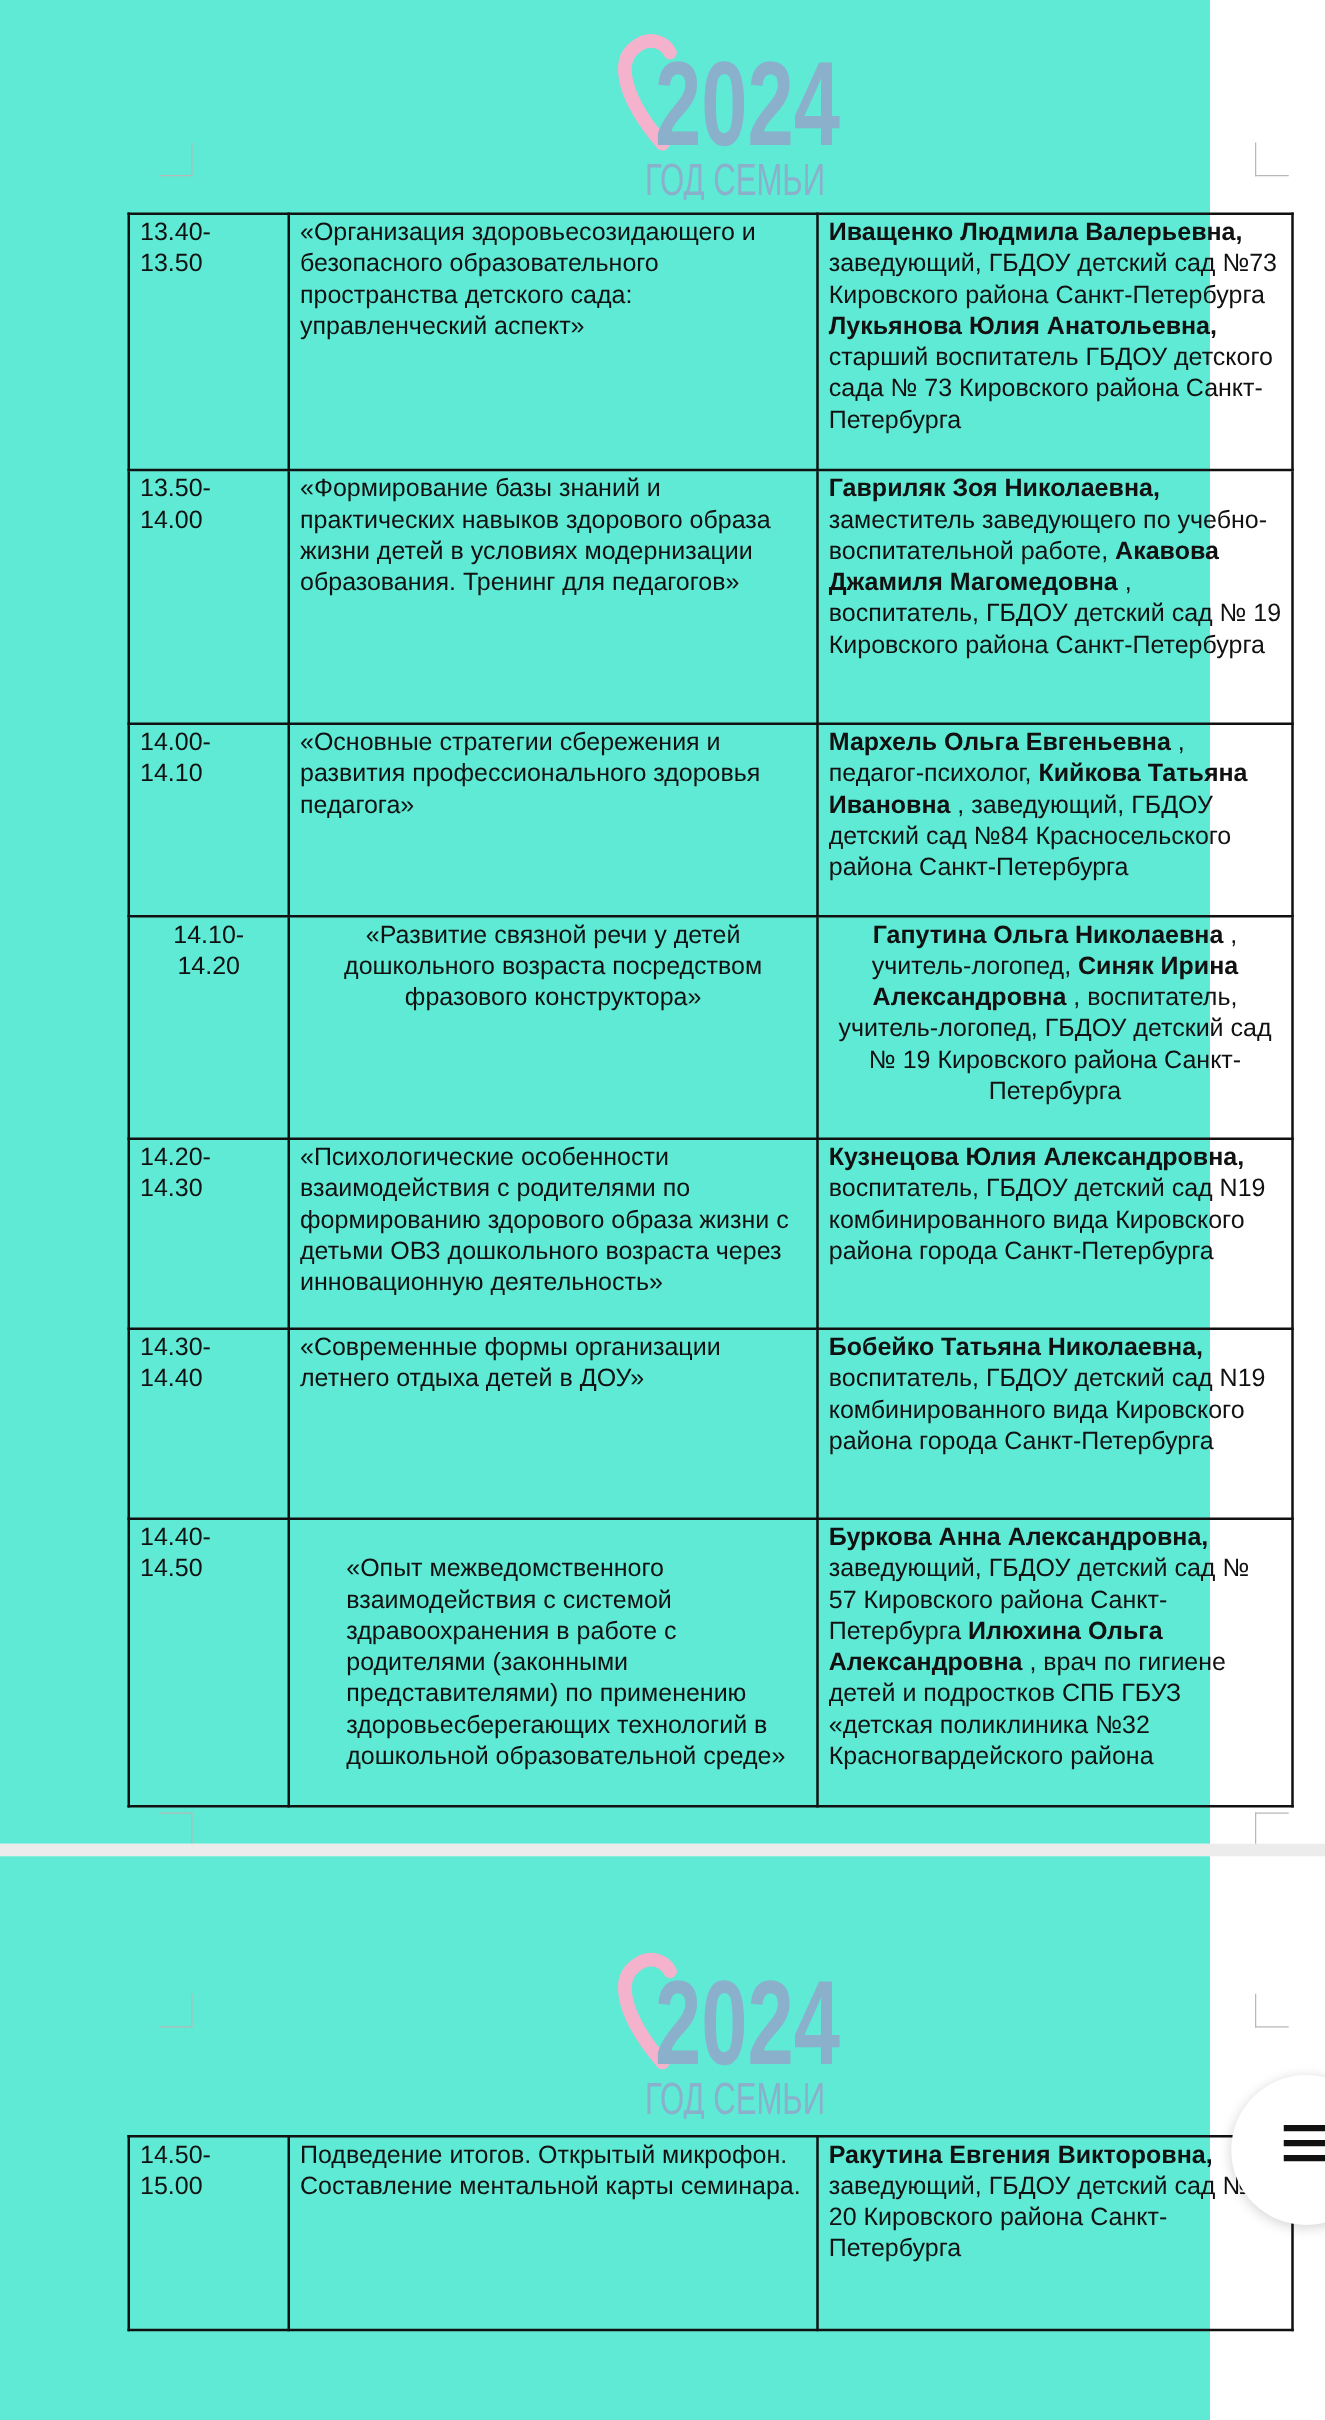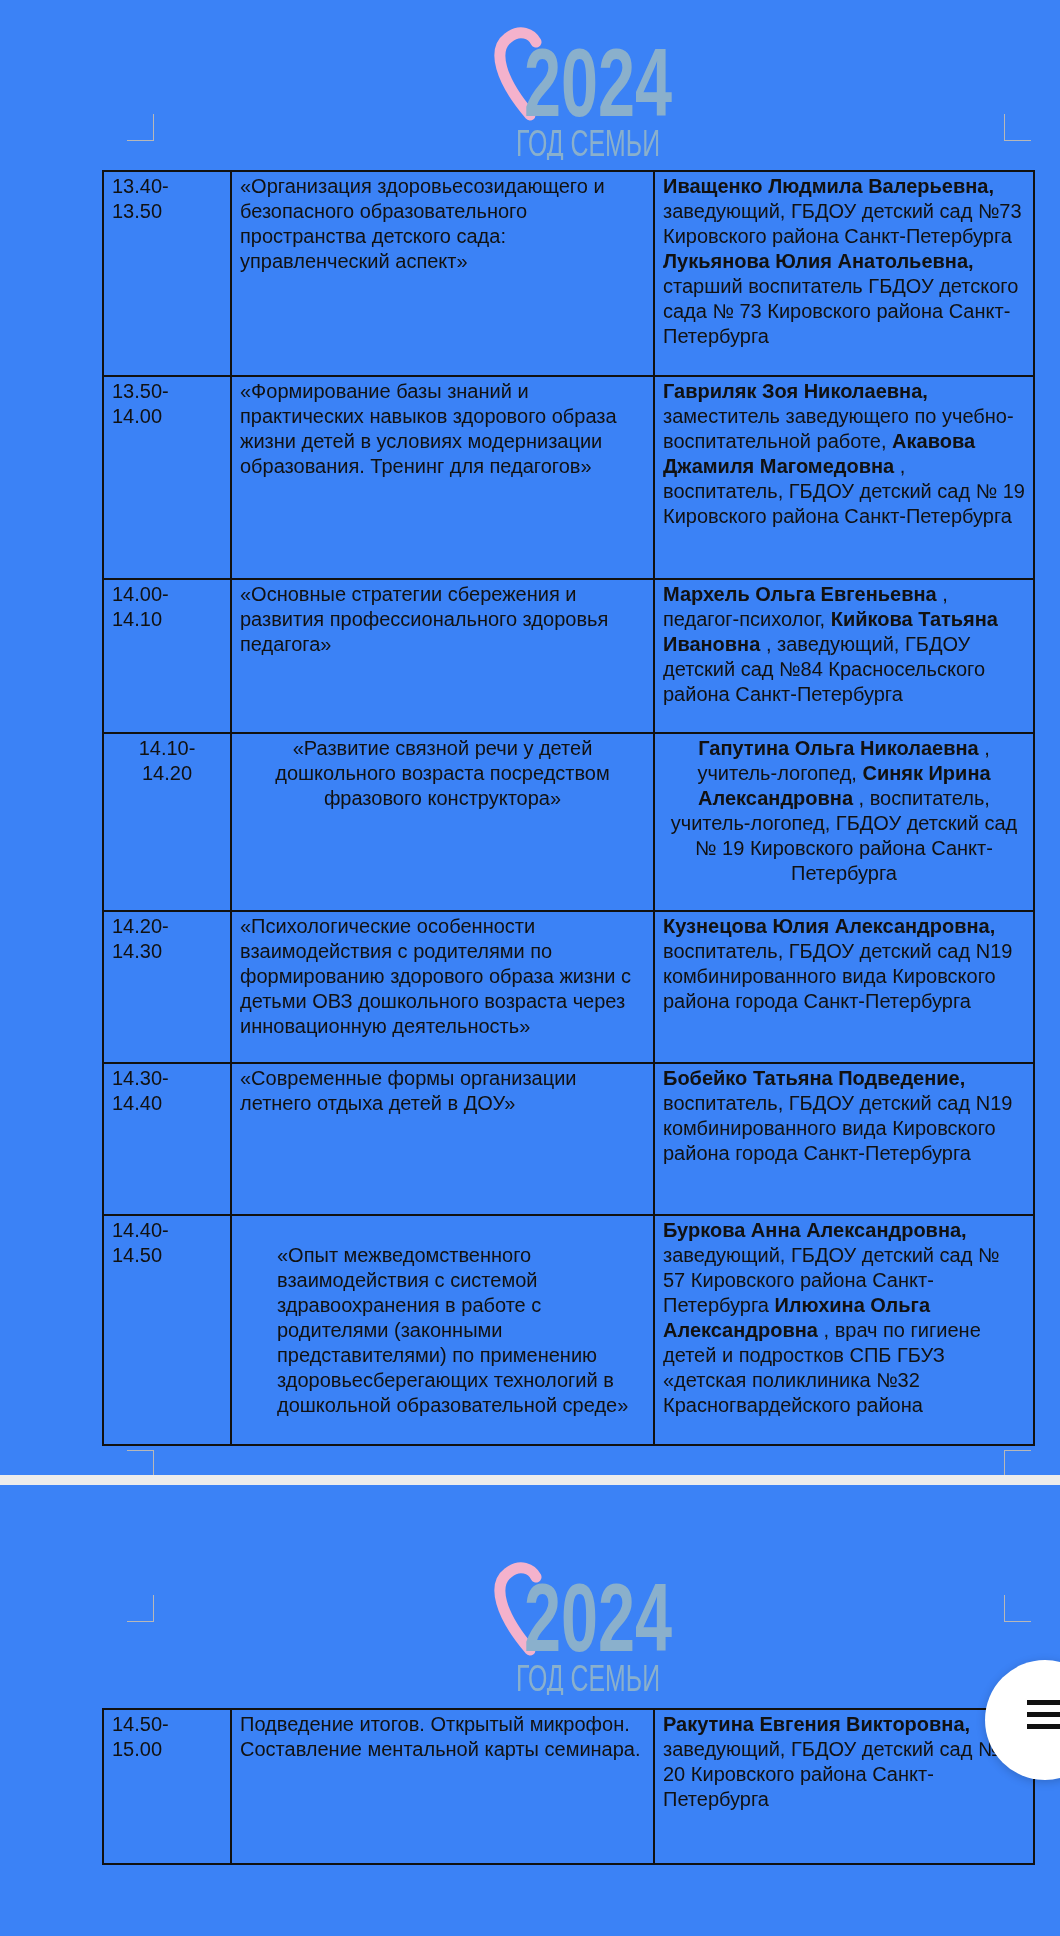--- a/index.html
+++ b/index.html
@@ -2,21 +2,21 @@
 <html><head>
 <meta charset="utf-8">
 <style>
   html, body { margin: 0; padding: 0; }
   body {
     width: 1060px; height: 1936px; overflow: hidden; position: relative;
     background: #ffffff;
     font-family: "Liberation Sans", "DejaVu Sans", sans-serif;
     color: #111;
   }
-  .page { position: absolute; left: 0; width: 1060px; background: #3b82f6; }
+  .page { position: absolute; left: 0; width: 968px; background: #5eead4; }
   .page1 { top: 0; height: 1475px; }
   .page-gap { position: absolute; left: 0; top: 1475px; width: 1060px; height: 10px; background: #ececec; }
   .page2 { top: 1485px; height: 451px; }
 
   .logo { position: absolute; left: 490px; width: 220px; height: 140px; }
   .page1 .logo { top: 20px; }
   .page2 .logo { top: 70px; }
   .logo svg { display: block; }
 
   .corner { position: absolute; width: 26px; height: 26px; border-color: #b8b8b8; border-style: solid; border-width: 0; }
@@ -114,21 +114,21 @@
           <td><span class="title">«Психологические особенности взаимодействия с родителями по формированию здорового образа жизни с детьми ОВЗ дошкольного возраста через инновационную деятельность»</span></td>
           <td>
             <div class="speakers"><span class="name">Кузнецова Юлия Александровна,</span> <span>воспитатель, ГБДОУ детский сад N19 комбинированного вида Кировского района города Санкт-Петербурга</span></div>
           </td>
         </tr>
         <tr style="height: 152px;">
           <td><span class="time">14.30-
 14.40</span></td>
           <td><span class="title">«Современные формы организации летнего отдыха детей в ДОУ»</span></td>
           <td>
-            <div class="speakers"><span class="name">Бобейко Татьяна Подведение,</span> <span>воспитатель, ГБДОУ детский сад N19 комбинированного вида Кировского района города Санкт-Петербурга</span></div>
+            <div class="speakers"><span class="name">Бобейко Татьяна Николаевна,</span> <span>воспитатель, ГБДОУ детский сад N19 комбинированного вида Кировского района города Санкт-Петербурга</span></div>
           </td>
         </tr>
         <tr style="height: 230px;">
           <td><span class="time">14.40-
 14.50</span></td>
           <td>
             <span class="title pad-top">«Опыт межведомственного взаимодействия с системой здравоохранения в работе с родителями (законными представителями) по применению здоровьесберегающих технологий в дошкольной образовательной среде»</span>
           </td>
           <td>
             <div class="speakers"><span class="name">Буркова Анна Александровна,</span> <span>заведующий, ГБДОУ детский сад № 57 Кировского района Санкт-Петербурга</span> <span class="name">Илюхина Ольга Александровна</span> <span>, врач по гигиене детей и подростков СПБ ГБУЗ «детская поликлиника     №32 Красногвардейского района</span></div>

